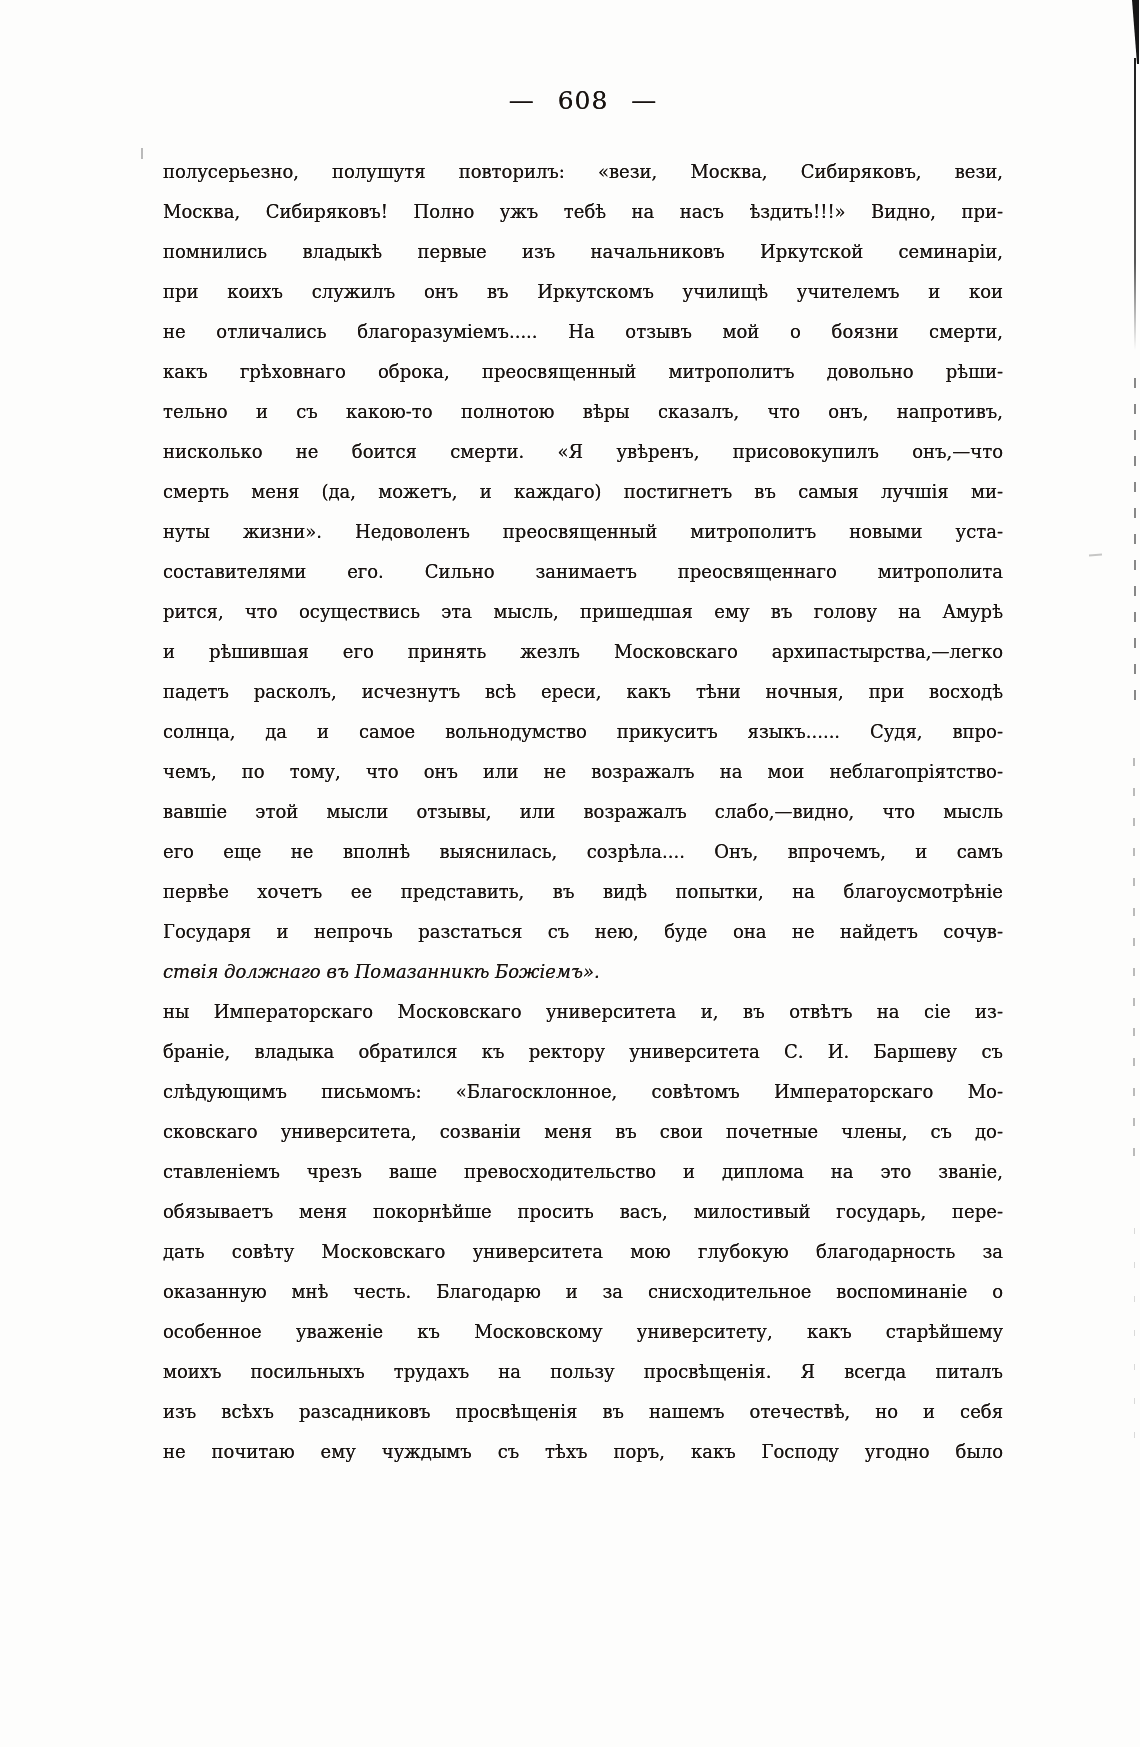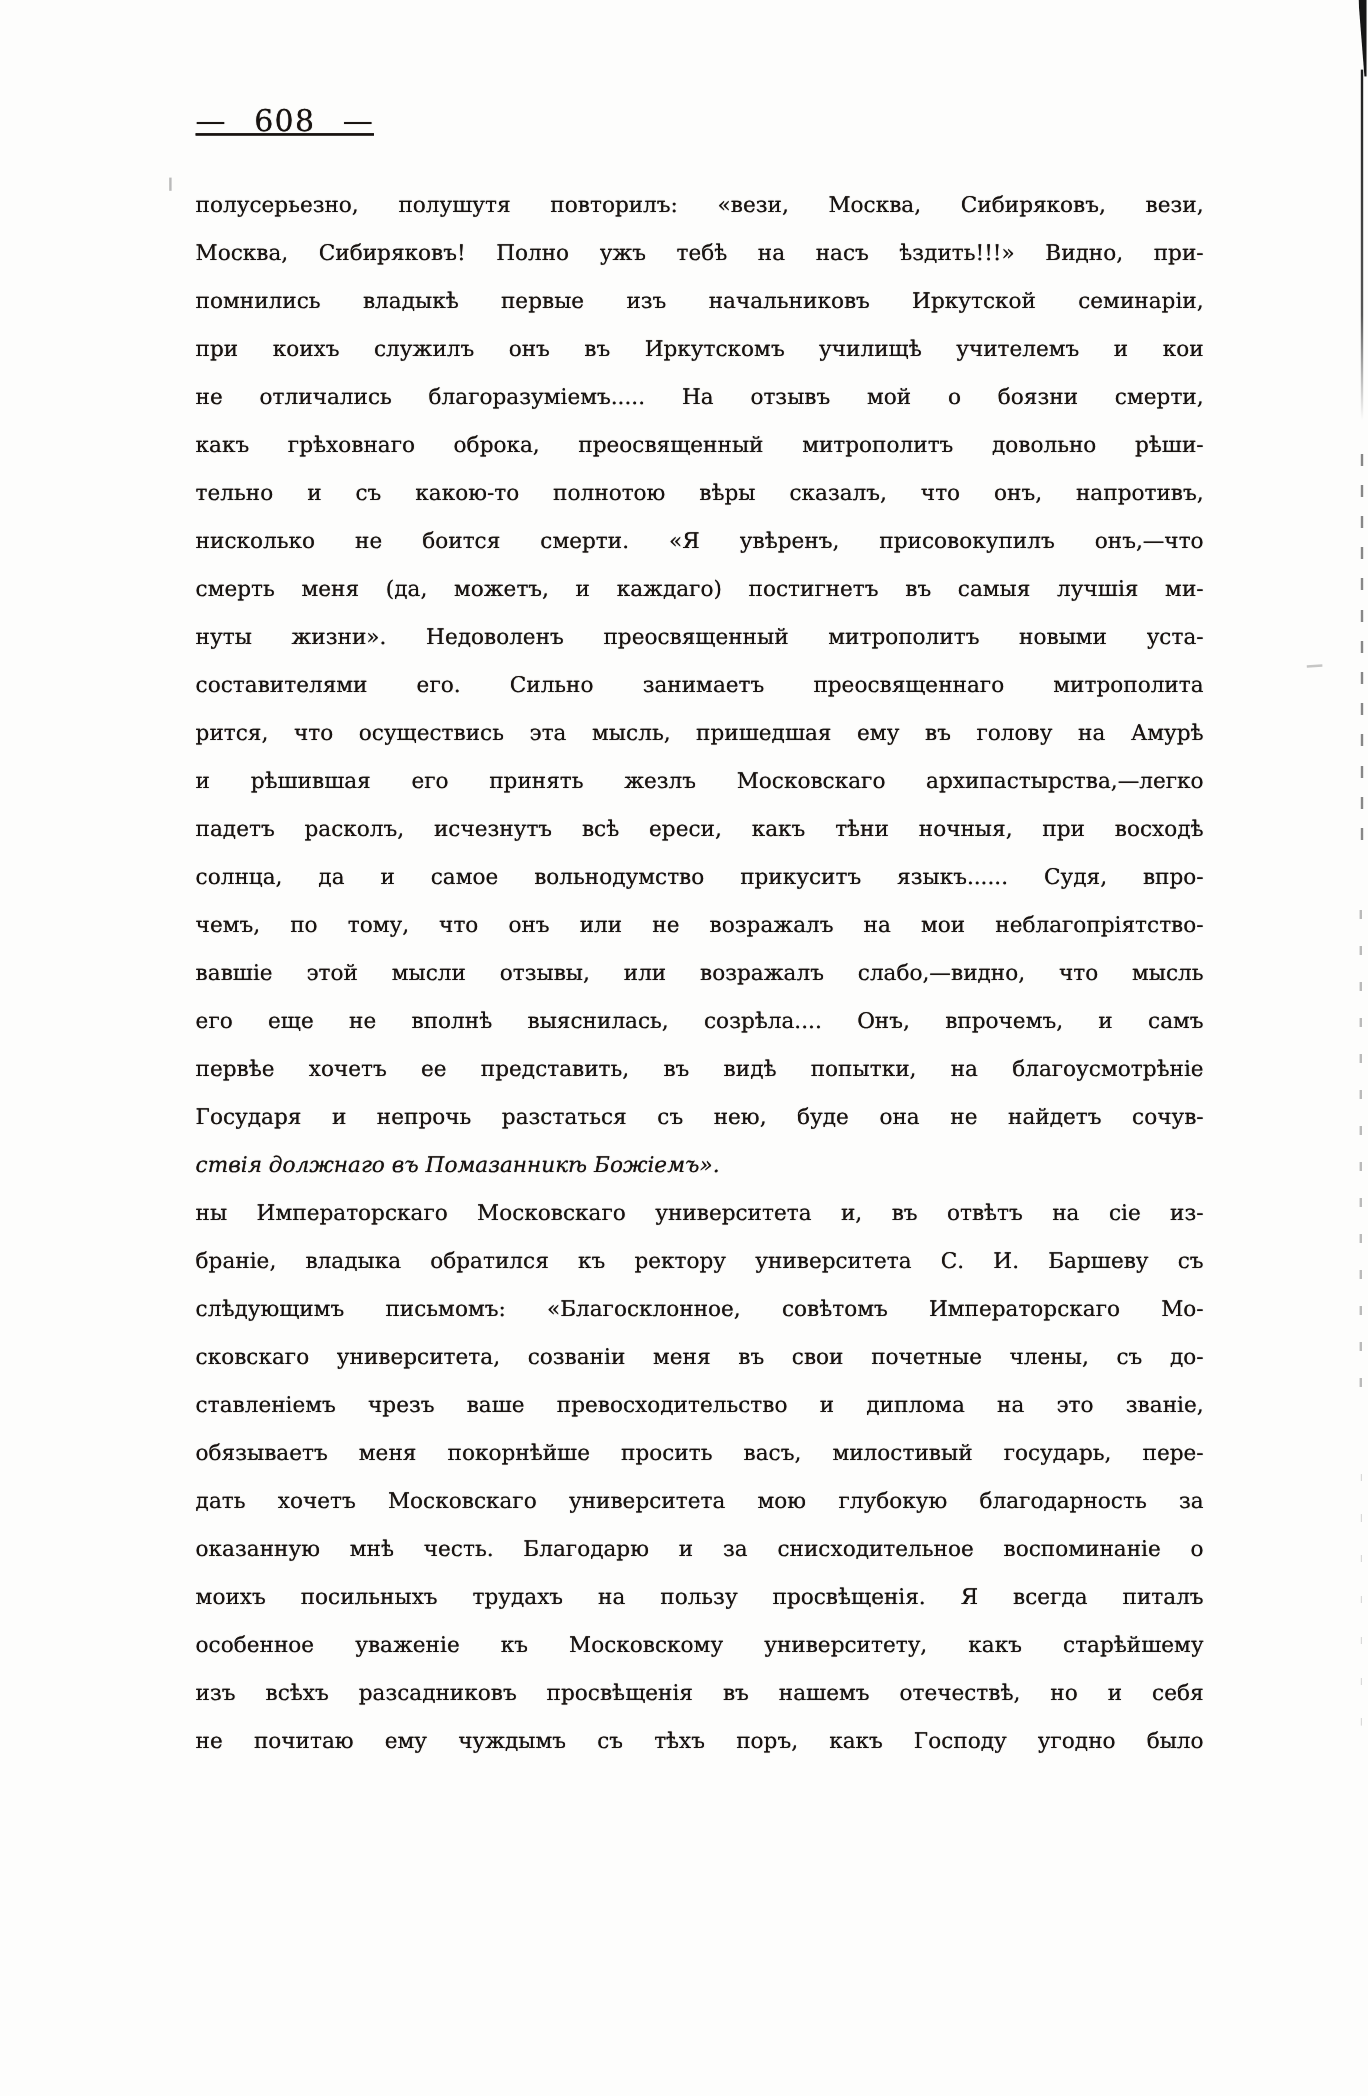--- a/index.html
+++ b/index.html
@@ -17,26 +17,25 @@
     background: var(--paper);
     overflow: hidden;
     color: var(--ink);
     font-family: "DejaVu Serif", "Liberation Serif", serif;
   }
   .page-number {
     position: absolute;
     top: 86px;
     left: 163px;
     width: 840px;
-    text-align: left;
+    text-align: center;
     font-size: 25px;
     letter-spacing: 1px;
     word-spacing: 14px;
     text-shadow: 0 0 0.6px rgba(24,19,16,0.85);
-    text-decoration: underline;
   }
   .text-block {
     position: absolute;
     left: 163px;
     top: 152px;
     width: 840px;
     font-size: 18px;
     text-shadow: 0 0 0.6px rgba(24,19,16,0.85);
   }
   .line {
@@ -109,24 +108,24 @@
       <div class="line">его еще не вполнѣ выяснилась, созрѣла.... Онъ, впрочемъ, и самъ</div>
       <div class="line">первѣе хочетъ ее представить, въ видѣ попытки, на благоусмотрѣніе</div>
       <div class="line">Государя и непрочь разстаться съ нею, буде она не найдетъ сочув-</div>
       <div class="line flush">ствія должнаго въ Помазанникѣ Божіемъ».</div>
       <div class="line">ны Императорскаго Московскаго университета и, въ отвѣтъ на сіе из-</div>
       <div class="line">браніе, владыка обратился къ ректору университета С. И. Баршеву съ</div>
       <div class="line">слѣдующимъ письмомъ: «Благосклонное, совѣтомъ Императорскаго Мо-</div>
       <div class="line">сковскаго университета, созваніи меня въ свои почетные члены, съ до-</div>
       <div class="line">ставленіемъ чрезъ ваше превосходительство и диплома на это званіе,</div>
       <div class="line">обязываетъ меня покорнѣйше просить васъ, милостивый государь, пере-</div>
-      <div class="line">дать хочетъ Московскаго университета мою глубокую благодарность за</div>
+      <div class="line">дать совѣту Московскаго университета мою глубокую благодарность за</div>
       <div class="line">оказанную мнѣ честь. Благодарю и за снисходительное воспоминаніе о</div>
+      <div class="line">особенное уваженіе къ Московскому университету, какъ старѣйшему</div>
       <div class="line">моихъ посильныхъ трудахъ на пользу просвѣщенія. Я всегда питалъ</div>
-      <div class="line">особенное уваженіе къ Московскому университету, какъ старѣйшему</div>
       <div class="line">изъ всѣхъ разсадниковъ просвѣщенія въ нашемъ отечествѣ, но и себя</div>
       <div class="line">не почитаю ему чуждымъ съ тѣхъ поръ, какъ Господу угодно было</div>
     </div>
 
   <div class="art art-wedge"></div>
   <div class="art art-line1"></div>
   <div class="art art-line2"></div>
   <div class="art art-line3"></div>
   <div class="art art-line4"></div>
   <div class="art art-dash"></div>

